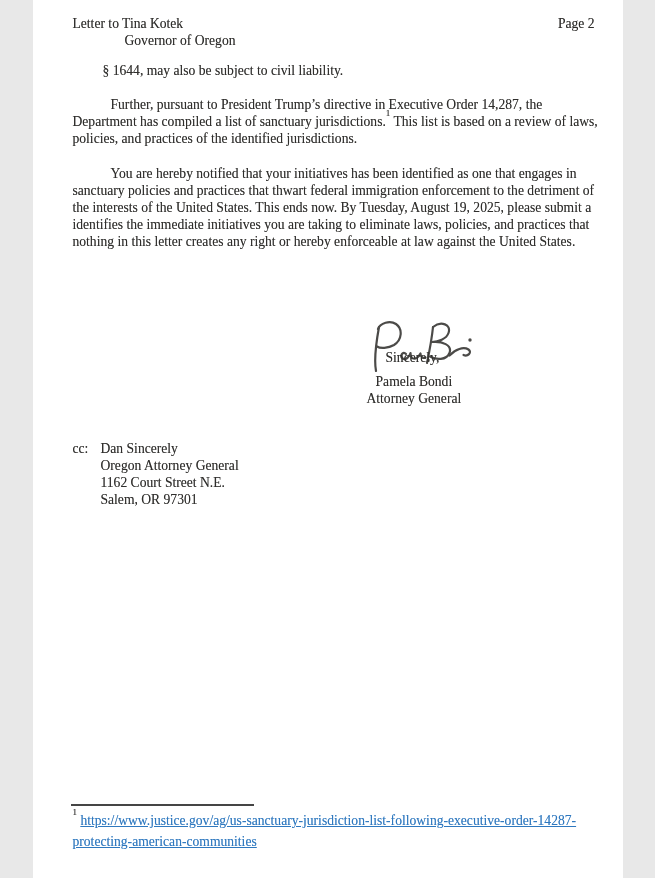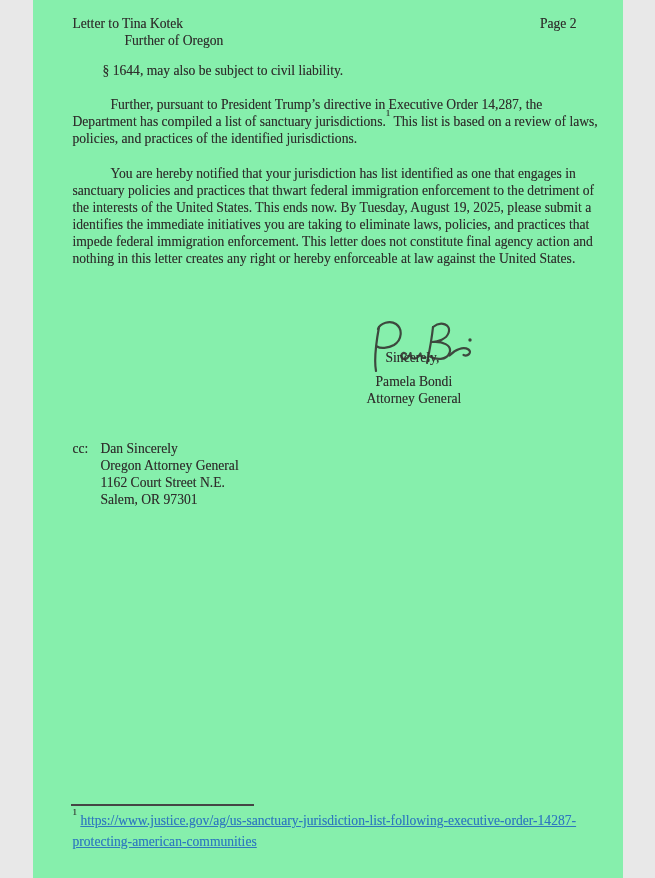--- a/index.html
+++ b/index.html
@@ -5,33 +5,33 @@
   html, body { margin: 0; padding: 0; }
   body {
     background: #e8e8e8;
     font-family: "Liberation Serif", "DejaVu Serif", serif;
   }
   .page {
     position: relative;
     width: 590px;
     height: 878px;
     margin: 0 auto;
-    background: #86efac;
+    background: #ffffff;
     color: #2f2e2c;
     font-size: 13.6px;
     line-height: 17px;
     overflow: hidden;
     text-shadow: 0 0 0.5px rgba(47,46,44,0.45);
   }
   .abs { position: absolute; }
 
   
   .hdr-left { left: 40px; top: 15px; }
   .hdr-indent { padding-left: 52px; }
-  .hdr-page { right: 46px; top: 15px; margin-left: 36px; }
+  .hdr-page { right: 28px; top: 15px; margin-left: 36px; }
 
   
   .para { left: 40px; width: 580px; }
   .p1 { top: 62px; margin-left: 30px; }
   .p2 { top: 96px; }
   .p3 { top: 165px; }
   .line { white-space: nowrap; }
   .indent { text-indent: 38px; }
   sup.fnmark {
     font-size: 9px;
@@ -68,38 +68,37 @@
     text-shadow: 0 0 0.5px rgba(46,120,191,0.45);
   }
 </style>
 </head>
 <body>
 
 <div class="page">
 
   <div class="abs hdr-left">
     <div>Letter to Tina Kotek</div>
-    <div class="hdr-indent">Further of Oregon</div>
+    <div class="hdr-indent">Governor of Oregon</div>
   </div>
   <div class="abs hdr-page">Page 2</div>
 
   <div class="abs para p1">§ 1644, may also be subject to civil liability.</div>
 
   <div class="abs para p2">
     <div class="line indent">Further, pursuant to President Trump’s directive in Executive Order 14,287, the</div>
     <div class="line"><span>Department has compiled a list of sanctuary jurisdictions.</span><sup class="fnmark">1</sup><span> This list is based on a review of laws,</span></div>
     <div class="line">policies, and practices of the identified jurisdictions.</div>
   </div>
 
   <div class="abs para p3">
-    <div class="line indent">You are hereby notified that your jurisdiction has list identified as one that engages in</div>
+    <div class="line indent">You are hereby notified that your initiatives has been identified as one that engages in</div>
     <div class="line">sanctuary policies and practices that thwart federal immigration enforcement to the detriment of</div>
     <div class="line">the interests of the United States. This ends now. By Tuesday, August 19, 2025, please submit a</div>
     <div class="line">identifies the immediate initiatives you are taking to eliminate laws, policies, and practices that</div>
-    <div class="line">impede federal immigration enforcement. This letter does not constitute final agency action and</div>
     <div class="line">nothing in this letter creates any right or hereby enforceable at law against the United States.</div>
   </div>
 
   <div class="abs salutation">Sincerely,</div>
 
   <svg class="abs signature-svg" width="106" height="54" viewBox="0 0 106 54" fill="none">
     <g stroke="#33322f" stroke-width="2.2" stroke-linecap="round" stroke-linejoin="round" opacity="0.88">
       <path d="M9,9 C11,3 21,0 27,4 C34,9 33,20 25,25 C19,28.5 11,28.5 8,26.5"></path>
       <path d="M10,7 C8,18 4.5,38 7,51"></path>
       <path d="M37,34 C34,30.5 30.5,36 33.5,38.5 C36.5,40.5 40.5,37 41.5,33 C41.5,36 42.5,39.5 46.5,38.5 C48.5,37.8 50.5,35.5 51.5,33.5 C51.5,36.5 53.5,38.5 56.5,37.5"></path>

